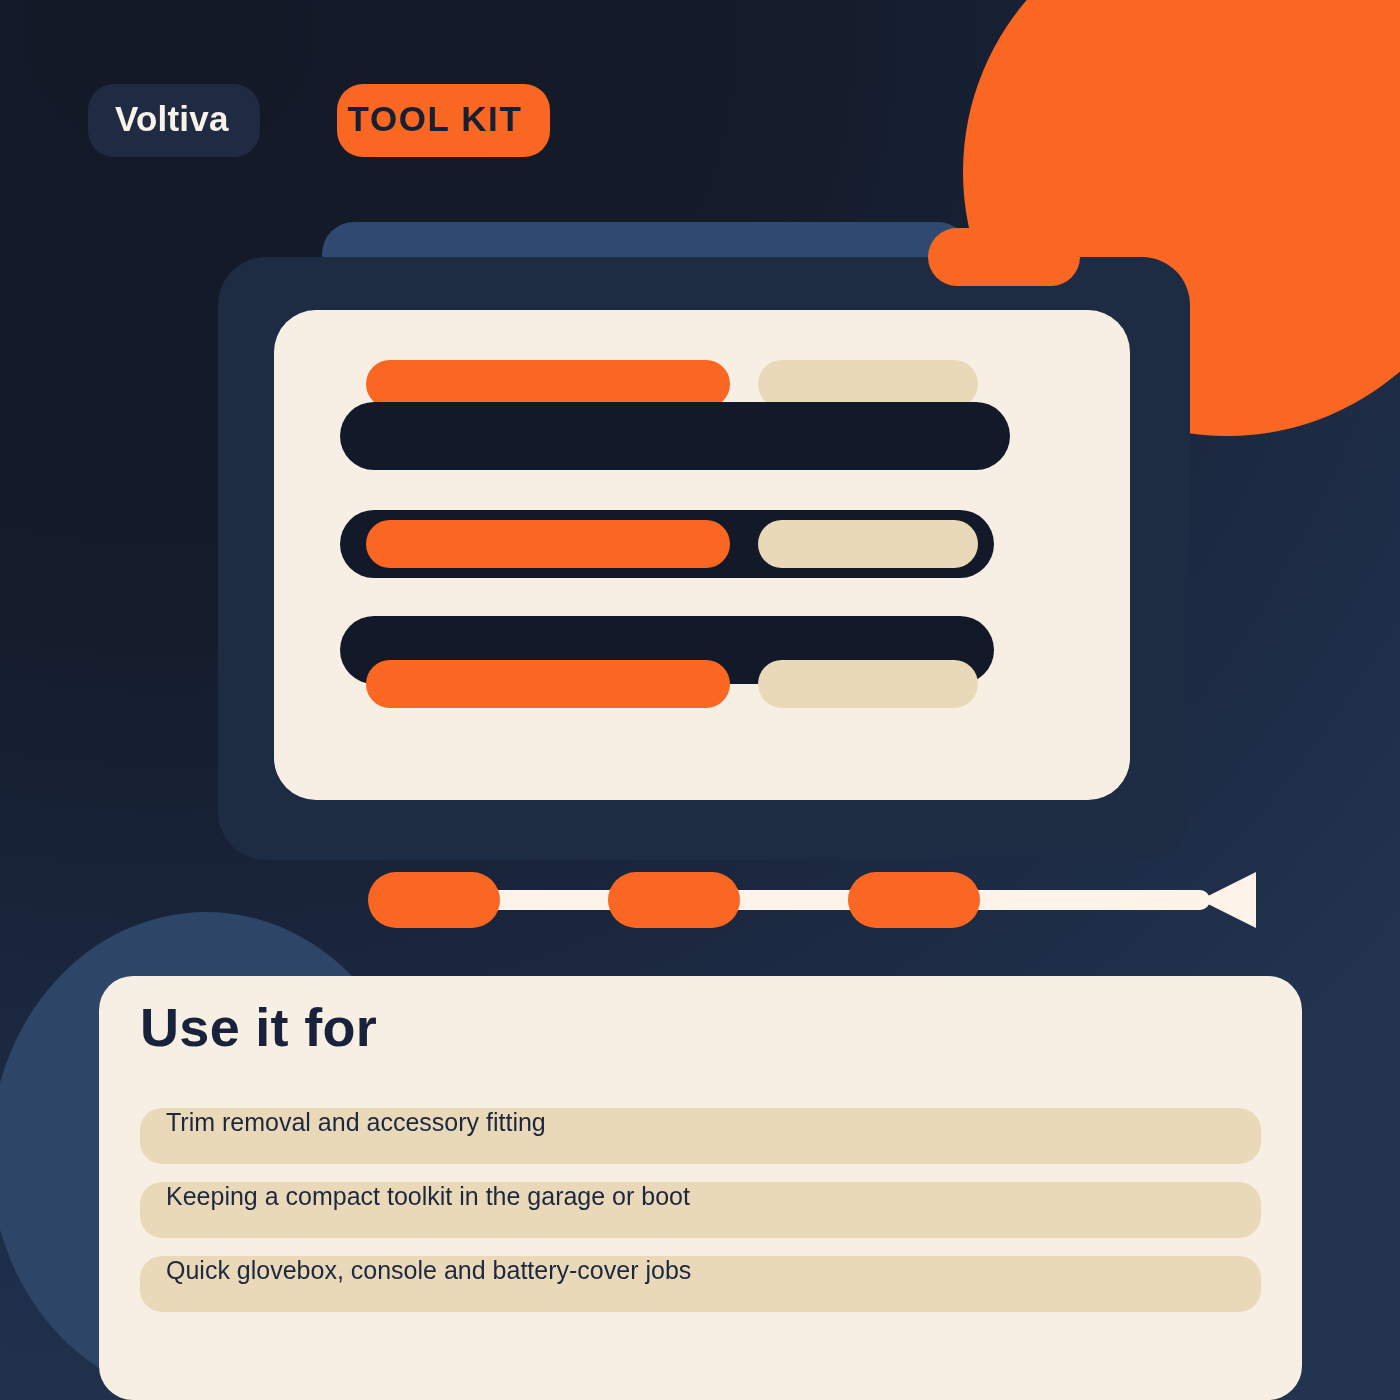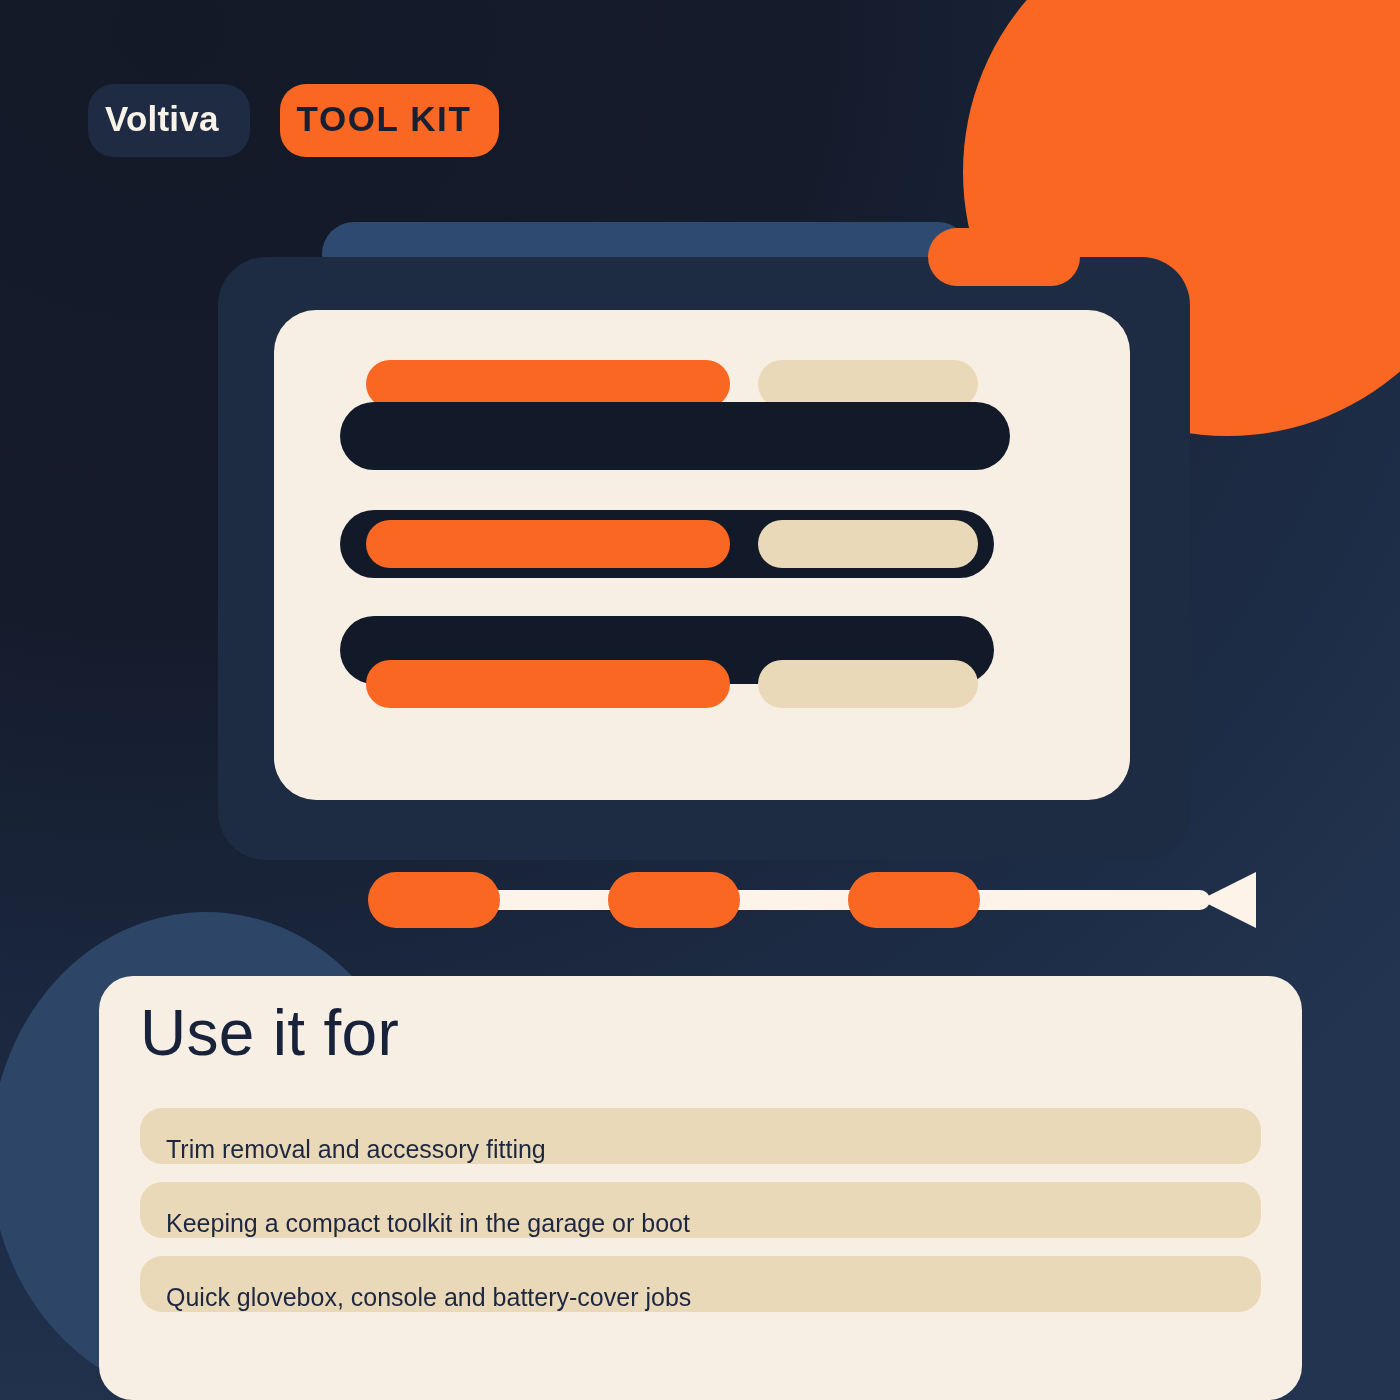--- a/index.html
+++ b/index.html
@@ -34,31 +34,32 @@
   }
 
   
   .header { position:absolute; left:88px; top:84px; display:flex; align-items:center; gap:30px; }
   .badge-brand {
     background:#1e2b42;
     color:#f9f2e9;
     font-size:35px;
     font-weight:bold;
     letter-spacing:0.2px;
-    padding:15px 31px 18px 17px;
+    padding:15px 31px 18px 27px;
     border-radius:26px;
   }
   .badge-kit {
     background:#fa6722;
     color:#172033;
     font-size:35px;
     font-weight:bold;
     letter-spacing:1.6px;
-    padding:15px 28px 18px 17px;
+    padding:15px 28px 18px 11px;
     border-radius:26px;
+    margin-left:47px;
   }
 
   
   .slate-bar {
     position:absolute;
     left:322px; top:222px;
     width:648px; height:64px;
     background:#2f4straight;
     background:#2f4a70;
     border-radius:32px;
@@ -109,34 +110,34 @@
   .bottom-panel {
     position:absolute;
     left:99px; top:976px;
     width:1203px; height:424px;
     background:#f8efe4;
     border-radius:34px;
   }
   .bottom-title {
     position:absolute;
     left:140px; top:996px;
-    font-size:64px;
-    font-weight:normal;
+    font-size:54px;
+    font-weight:bold;
     color:#18223a;
     letter-spacing:0.3px;
   }
   .use-list { position:absolute; left:140px; top:1108px; width:1121px; }
   .use-item {
     position:relative;
     background:#ead9b8;
     border-radius:22px;
     height:56px;
     margin-bottom:18px;
     display:flex;
-    align-items:flex-end;
+    align-items:flex-start;
     padding-left:26px;
     font-size:25px;
     color:#1d2740;
   }
 </style>
 </head>
 <body>
 
 <div id="stage">
 

